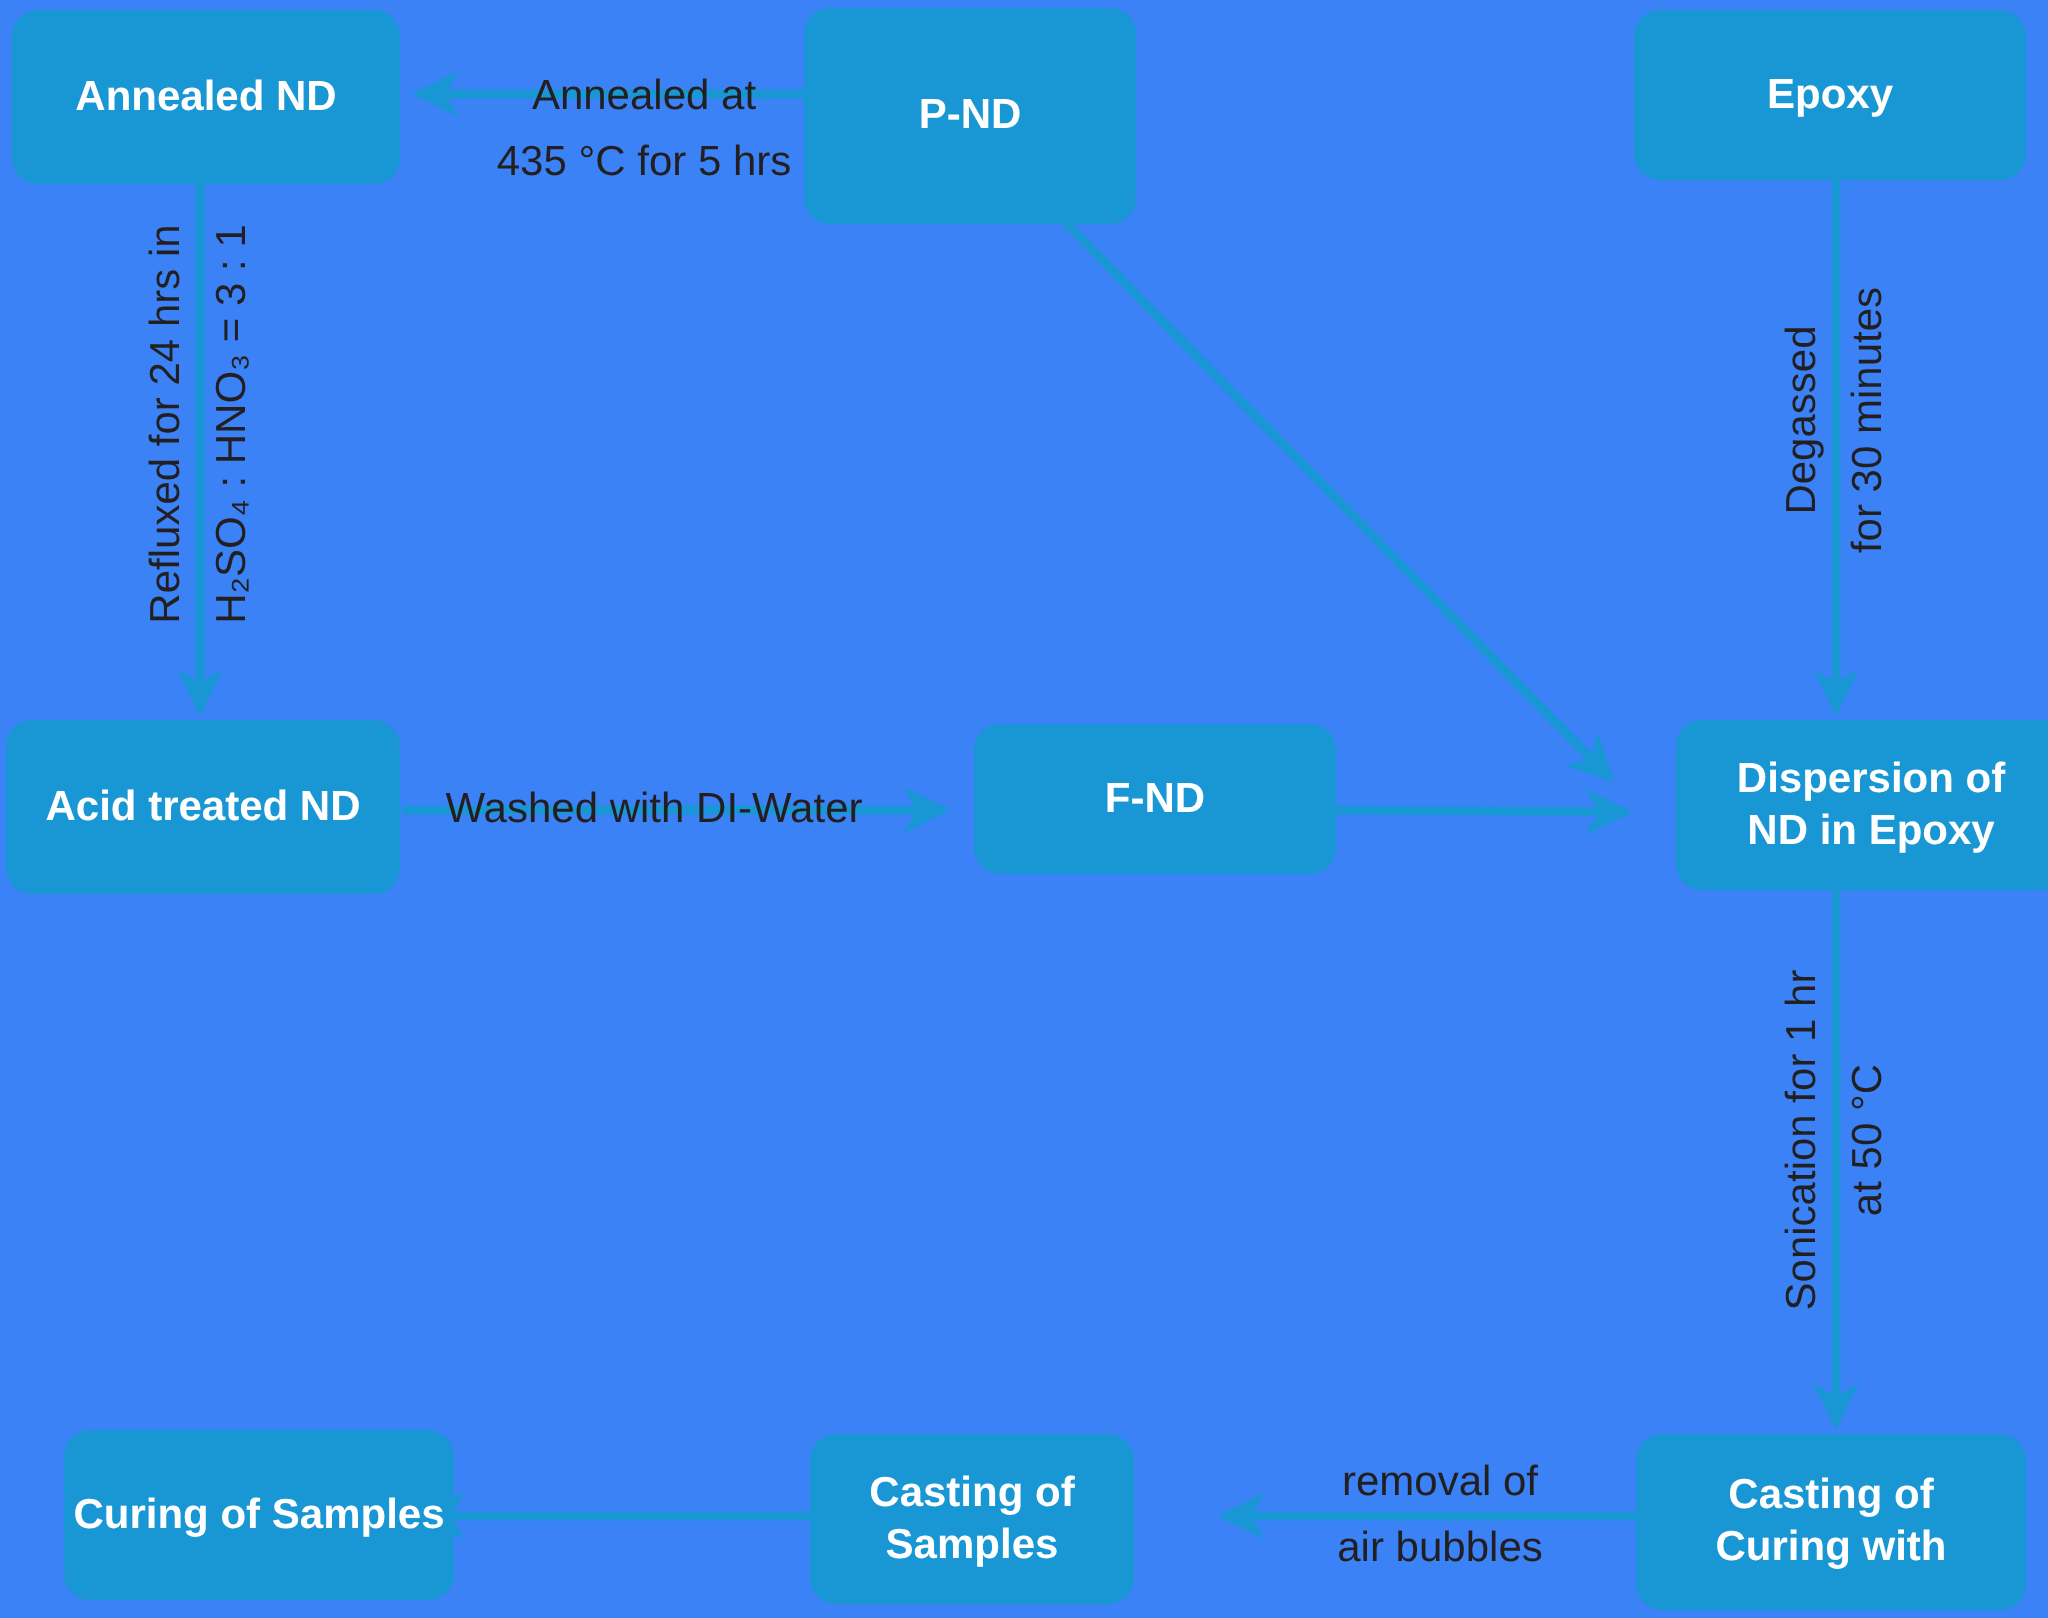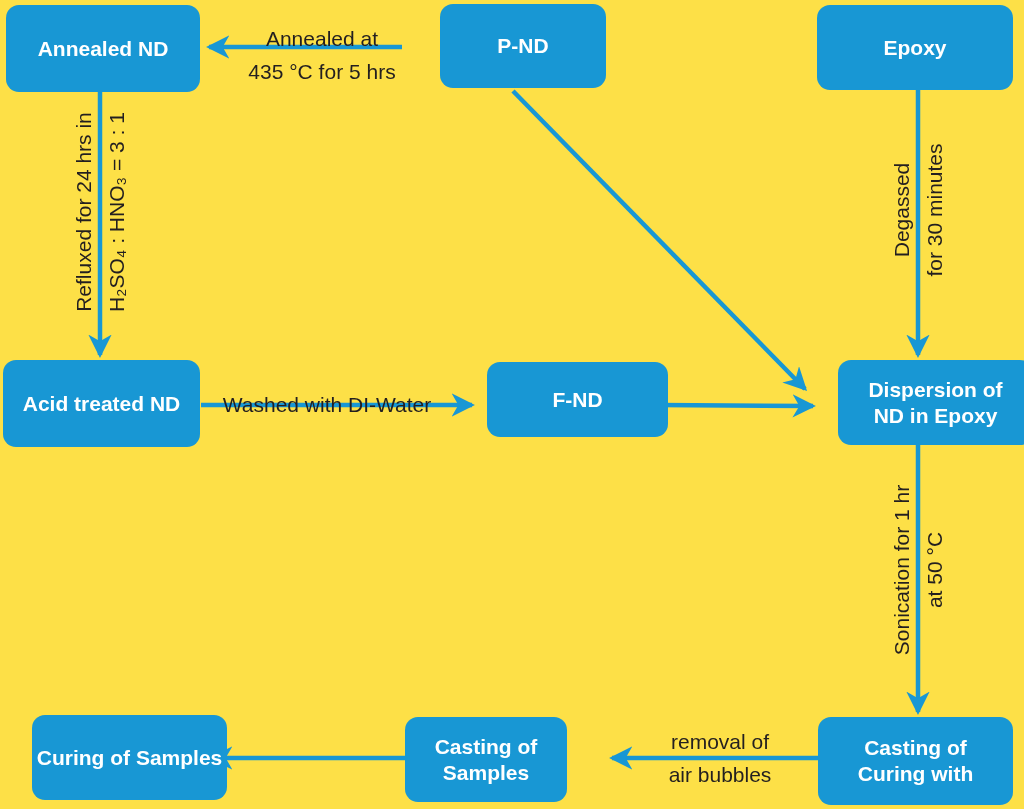--- a/index.html
+++ b/index.html
@@ -1,19 +1,19 @@
 <!DOCTYPE html>
 <html><head>
 <meta charset="utf-8">
 <style>
   html,body{margin:0;padding:0;background:#ffffff;}
   #stage{
     position:relative;
     width:1024px;height:809px;
-    background:#fde047;
+    background:#3b82f6;
     font-family:"Liberation Sans","DejaVu Sans",sans-serif;
     overflow:hidden;
   }
   svg.arrows{position:absolute;left:0;top:0;width:1024px;height:809px;}
   svg.arrows line{stroke:#1897d4;stroke-width:4.5;}
   .node{
     position:absolute;
     background:#1897d4;
     border-radius:13px;
     color:#ffffff;
@@ -34,30 +34,30 @@
     text-align:center;
     white-space:nowrap;
     display:flex;
     flex-direction:column;
     gap:7px;
     transform:translate(-50%,-50%);
   }
   .edge-label.rot{transform:translate(-50%,-50%) rotate(-90deg);}
   
   #n-annealed   {left:6px;  top:5px;   width:194px;height:87px;}
-  #n-pnd        {left:402px;top:4px;   width:166px;height:84px;margin-left:38px;}
+  #n-pnd        {left:402px;top:4px;   width:166px;height:108px;}
   #n-epoxy      {left:817px;top:5px;   width:196px;height:85px;}
   #n-acid       {left:3px;  top:360px; width:197px;height:87px;}
   #n-fnd        {left:487px;top:362px; width:181px;height:75px;}
   #n-dispersion {left:818px;top:360px; width:195px;height:85px;margin-left:20px;}
   #n-curing     {left:7px;  top:715px; width:195px;height:85px;margin-left:25px;}
   #n-casting    {left:405px;top:717px; width:162px;height:85px;}
   #n-addition   {left:818px;top:717px; width:195px;height:88px;}
   
-  #l-annealing  {left:322px;top:55px;}
+  #l-annealing  {left:322px;top:65px;}
   #l-reflux     {left:100px;top:212px;}
   #l-washing    {left:327px;top:405px;}
   #l-degassing  {left:918px;top:210px;}
   #l-sonication {left:918px;top:570px;}
   #l-removal    {left:720px;top:758px;}
 </style>
 </head>
 <body>
 
 <div id="stage">

